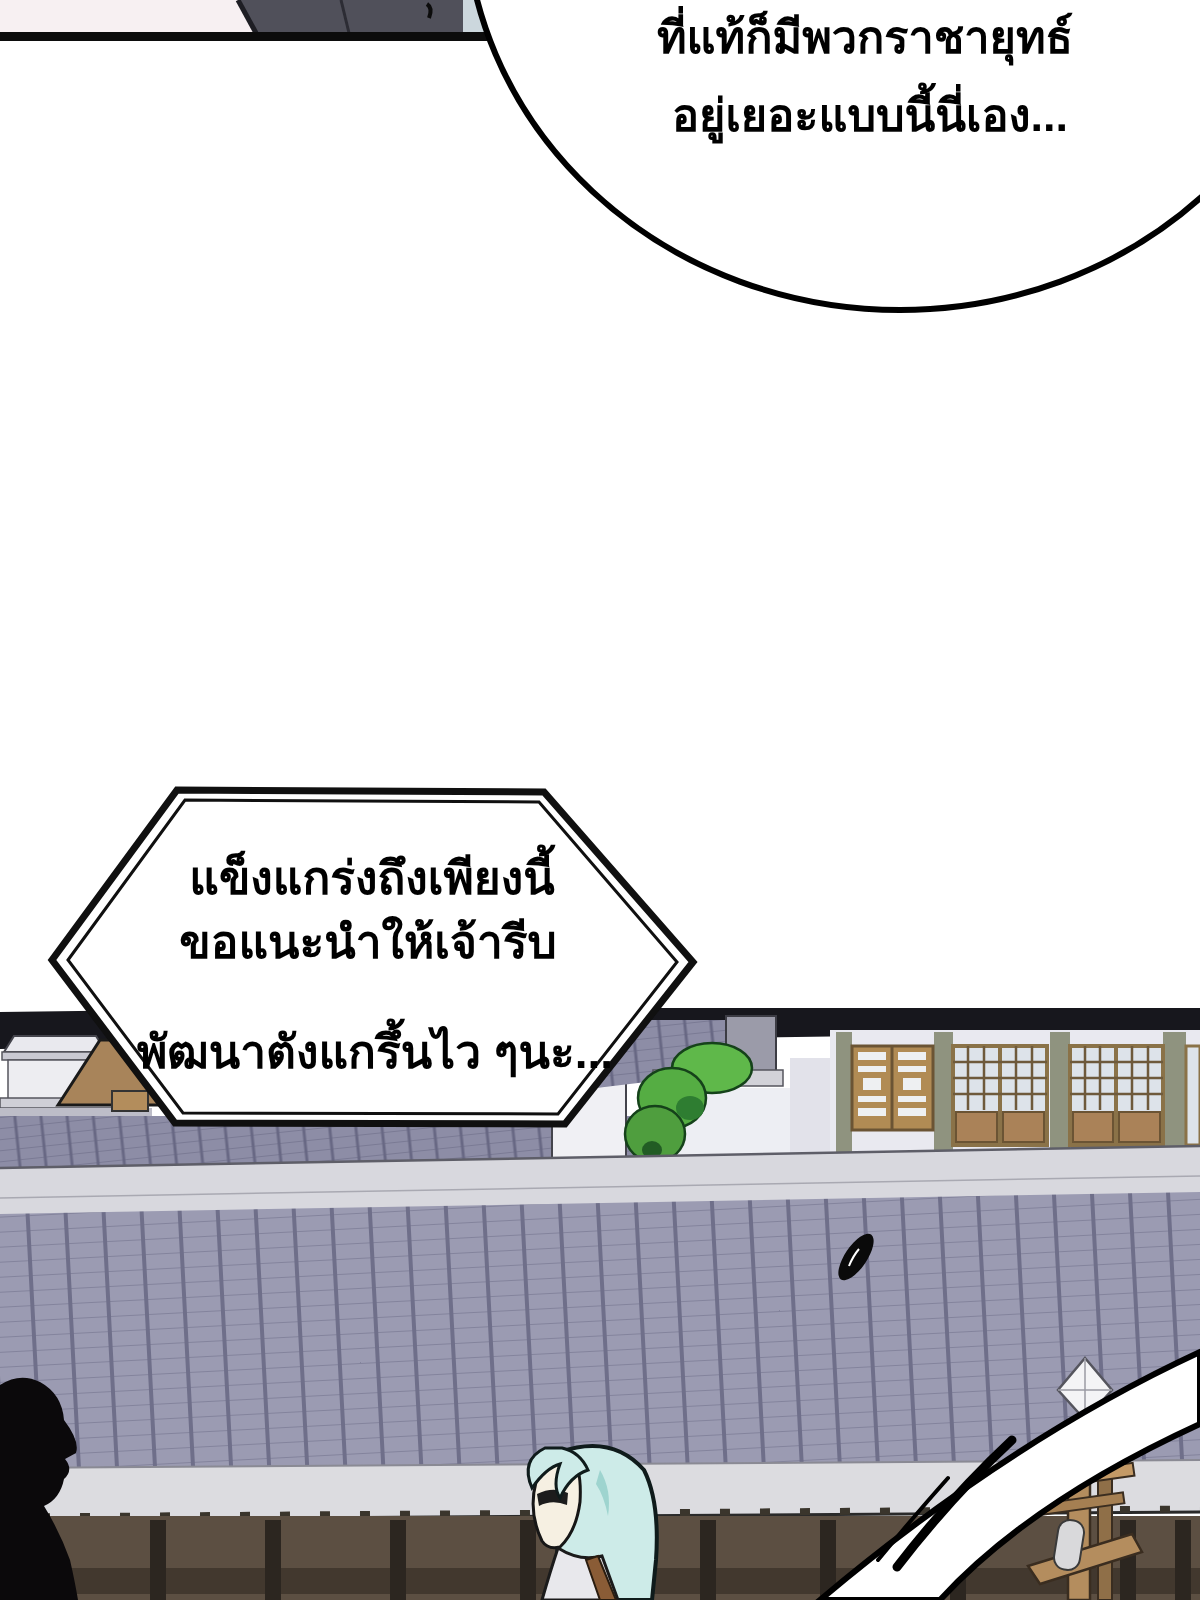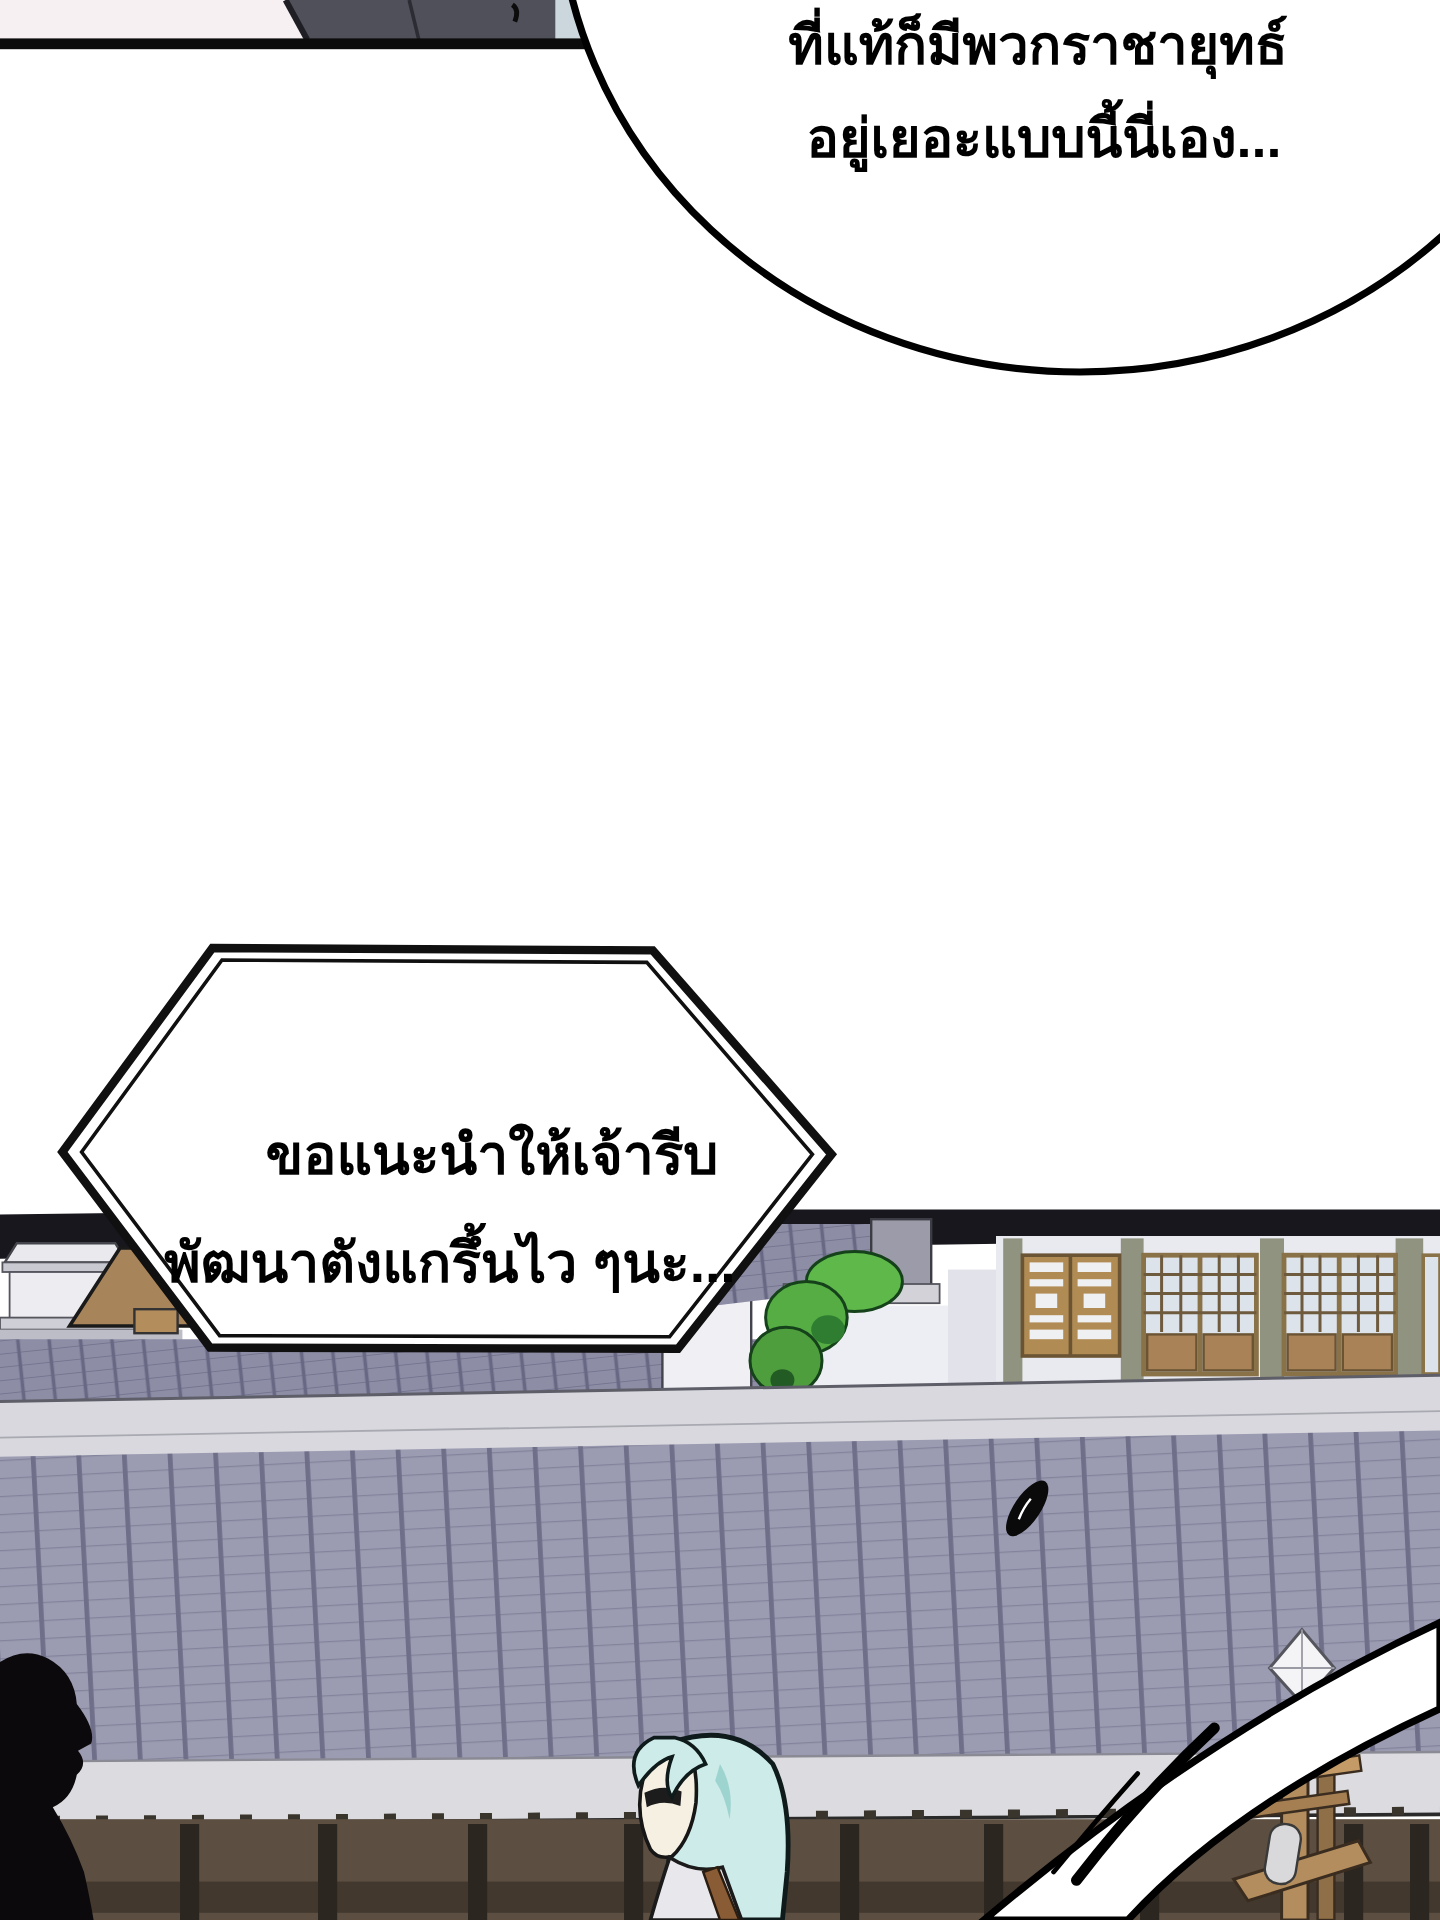--- a/index.html
+++ b/index.html
@@ -204,16 +204,17 @@
 
     <g>
       <polygon points="52,960 177,790 544,792 693,962 565,1124 175,1123" fill="#ffffff" stroke="#101010" stroke-width="7"></polygon>
       <polygon points="68,960 185,800 539,802 677,962 558,1114 183,1113" fill="none" stroke="#101010" stroke-width="3"></polygon>
     </g>
   </svg>
 
   <div class="txt bubble-line" style="left:865px; top:12px;">ที่แท้ก็มีพวกราชายุทธ์</div>
   <div class="txt bubble-line" style="left:870px; top:90px;">อยู่เยอะแบบนี้นี่เอง...</div>
 
-  <div class="txt hex-line" style="left:368px; top:936px;margin-left:42px;">ขอแนะนำให้เจ้ารีบ</div>
+  <div class="txt hex-line" style="left:372px; top:852px;">แข็งแกร่งถึงเพียงนี้</div>
+  <div class="txt hex-line" style="left:368px; top:916px;">ขอแนะนำให้เจ้ารีบ</div>
   <div class="txt hex-line" style="left:375px; top:1026px;">พัฒนาตังแกรึ้นไว ๆนะ...</div>
 
 </div>
 
 </body></html>

